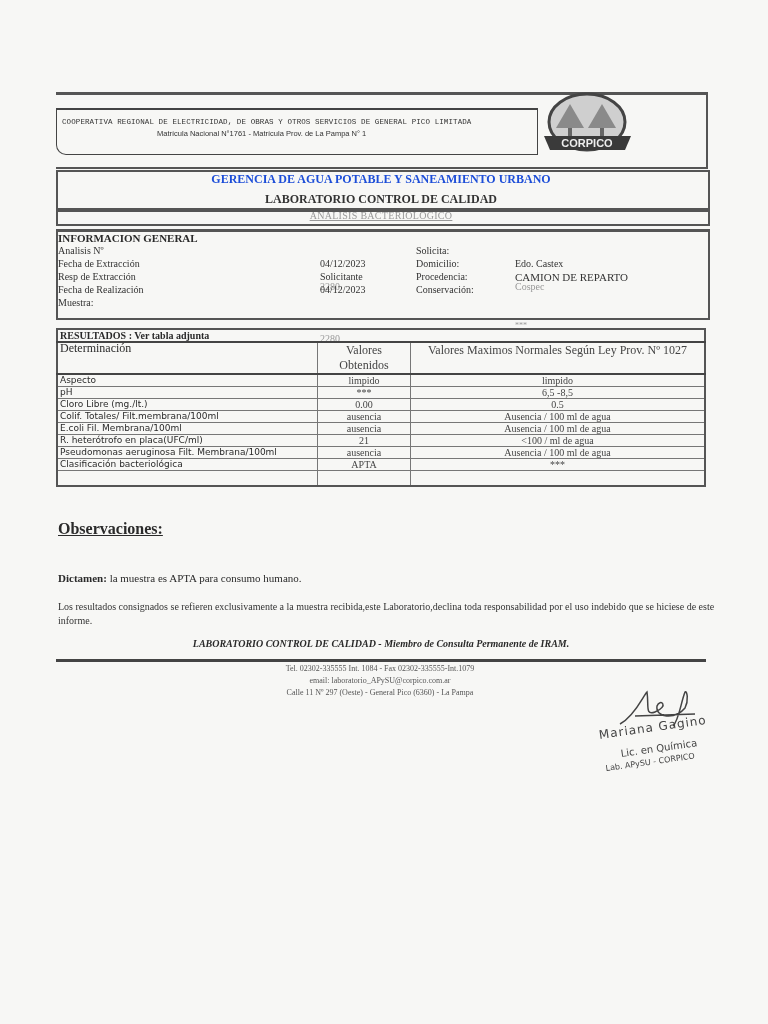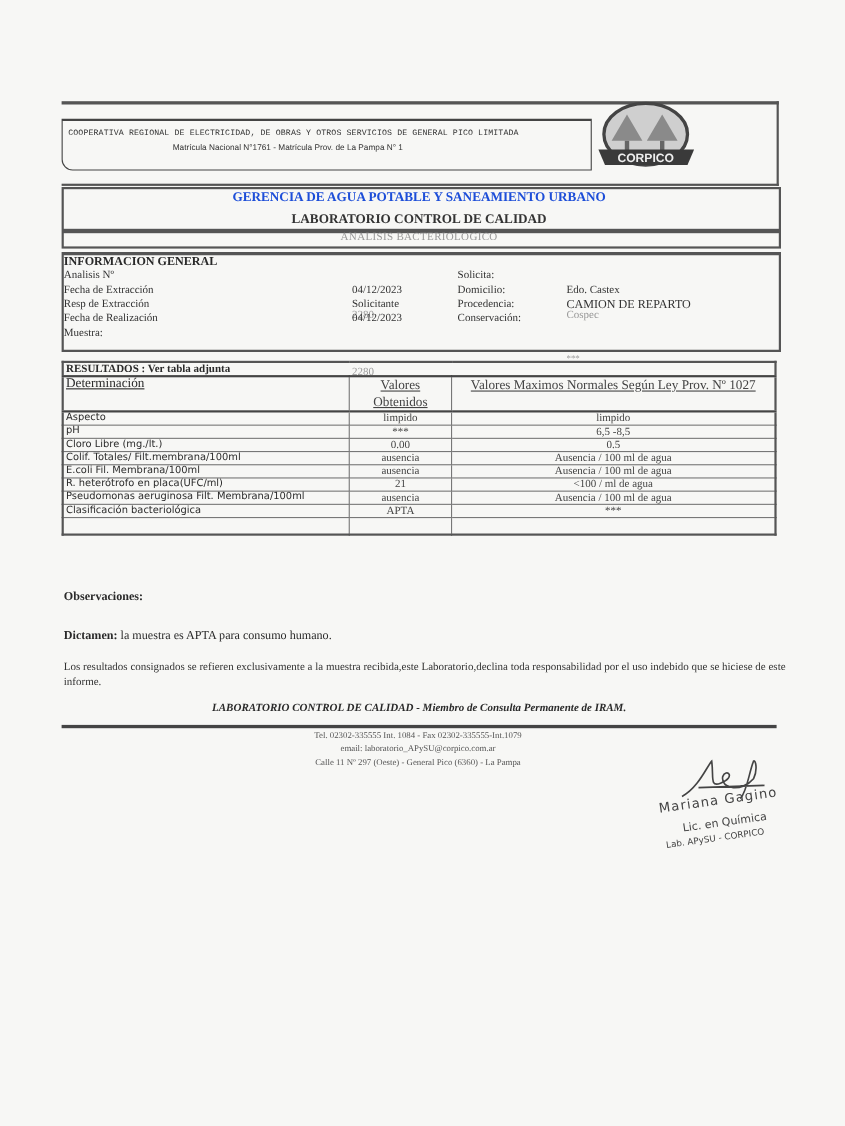--- a/index.html
+++ b/index.html
@@ -13,39 +13,39 @@
   .hdr-outer { left:56px; top:92px; width:650px; height:72px; border-top:3px solid #555; border-right:2px solid #555; border-bottom:2px solid #555; }
   .hdr-inner { left:56px; top:108px; width:480px; height:44px; border:1px solid #444; border-radius:0 0 0 10px; border-top:2px solid #444; }
   .coop { left:62px; top:118px; font-family:Liberation Mono, monospace; font-size:7.5px; letter-spacing:0.1px; color:#333; white-space:nowrap; }
   .matr { left:157px; top:129px; font-family:"Liberation Sans", sans-serif; font-size:7.5px; color:#333; white-space:nowrap; }
   .logo { left:540px; top:92px; width:95px; height:62px; }
   
   .titlebox { left:56px; top:170px; width:650px; height:36px; border:2px solid #555; }
   .t1 { left:56px; top:172px; width:650px; text-align:center; font-weight:bold; font-size:12px; color:#1d4ed8; }
   .t2 { left:56px; top:192px; width:650px; text-align:center; font-weight:bold; font-size:12px; color:#333; }
   .subbox { left:56px; top:210px; width:650px; height:12px; border:2px solid #555; }
-  .sub { left:56px; top:210px; width:650px; text-align:center; font-size:10px; color:#999; letter-spacing:0.3px; }
+  .sub { left:56px; top:210px; width:650px; text-align:center; font-size:10px; color:#999; letter-spacing:0.3px;text-decoration:underline; }
   
   .infobox { left:56px; top:229px; width:650px; height:86px; border:2px solid #555; border-top:3px solid #555; }
   .infotitle { left:58px; top:232px; font-weight:bold; font-size:11px; }
   .lbl { font-size:10px; color:#333; white-space:nowrap; }
   .val { font-size:10px; color:#333; white-space:nowrap; }
   .val.light { color:#999;margin-top:36px; }
   
   .restable { left:56px; top:328px; width:650px; border-collapse:collapse; border:2px solid #555; }
   .restable td { border:1px solid #777; padding:0 2px; font-size:10px; line-height:11px; height:11px; }
   .restable .rhead td { font-weight:bold; font-size:10px; border-bottom:2px solid #444; }
-  .restable .chead td { font-size:12px; height:30px; vertical-align:top; border-bottom:2px solid #444;text-decoration:underline; }
+  .restable .chead td { font-size:12px; height:30px; vertical-align:top; border-bottom:2px solid #444; }
   .restable td.det { font-family:"DejaVu Sans", sans-serif; font-size:9px; width:255px; }
   .restable td.obt { text-align:center; width:88px; color:#444; }
   .restable td.max { text-align:center; color:#444; }
   .restable .chead td.obt, .restable .chead td.max { line-height:15px; }
   .restable tr.last td { height:14px; }
   
-  .obs { left:58px; top:536px; font-weight:bold; font-size:11px; }
+  .obs { left:58px; top:520px; font-weight:bold; font-size:16px; text-decoration:underline; }
   .dict { left:58px; top:572px; font-size:11px;text-align:center; }
   .dict b { font-weight:bold; }
   .disc { left:58px; top:600px; width:660px; font-size:10px; line-height:14px; color:#333; }
   .labfoot { left:56px; top:638px; width:650px; text-align:center; font-weight:bold; font-style:italic; font-size:10px; }
   .footline { left:56px; top:659px; width:650px; border-top:3px solid #444; }
   .contact { left:200px; top:663px; width:360px; text-align:center; font-size:8px; line-height:12px; color:#555; }
   .signame { left:598px; top:728px; font-family:"DejaVu Sans", sans-serif; font-size:12px; color:#444; transform:rotate(-8deg); transform-origin:left top; white-space:nowrap; letter-spacing:1px; }
   .sigt2 { left:620px; top:748px; font-family:"DejaVu Sans", sans-serif; font-size:10px; color:#444; transform:rotate(-8deg); transform-origin:left top; white-space:nowrap; }
   .sigt3 { left:605px; top:764px; font-family:"DejaVu Sans", sans-serif; font-size:8px; color:#444; transform:rotate(-8deg); transform-origin:left top; white-space:nowrap; }
   .tick { font-size:8px; color:#888; }

